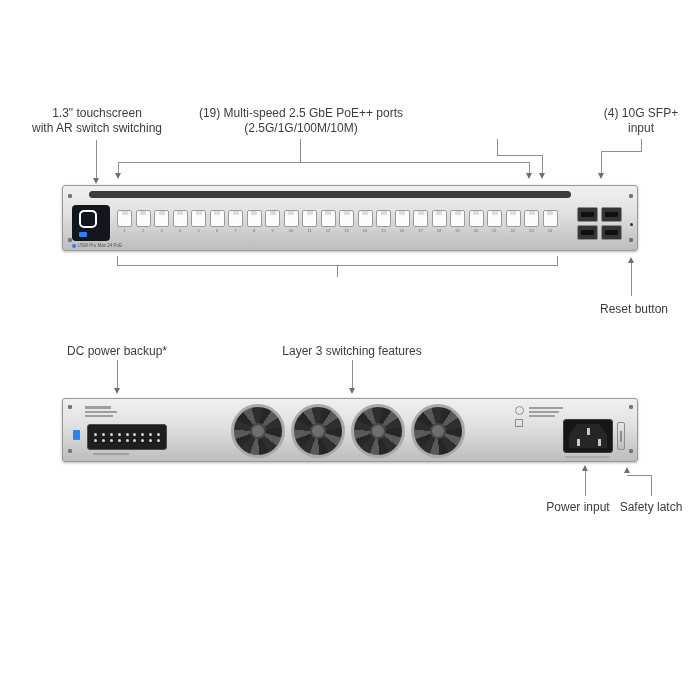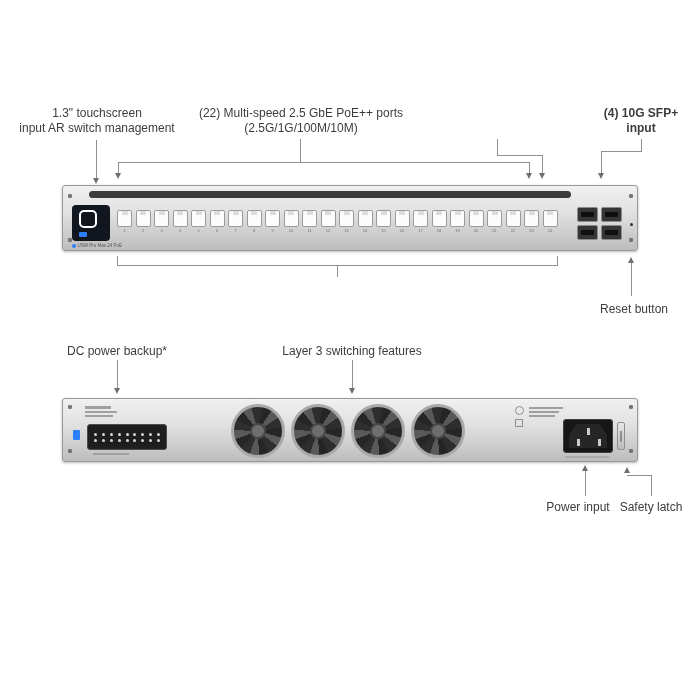--- a/index.html
+++ b/index.html
@@ -66,27 +66,27 @@
          border-radius:2px;background:linear-gradient(#e6e6e6,#bdbdbd);box-sizing:border-box;}
   .latch-slot{position:absolute;left:2px;top:8px;width:2px;height:11px;background:#8e8e8e;}
 </style>
 </head>
 <body>
 
 <div class="canvas">
 
   <div class="callout" style="left:97px;top:106px;">
     <span>1.3" touchscreen</span>
-    <span>input AR switch management</span>
+    <span>with AR switch switching</span>
   </div>
   <div class="callout" style="left:301px;top:106px;">
-    <span>(22) Multi-speed 2.5 GbE PoE++ ports</span>
+    <span>(19) Multi-speed 2.5 GbE PoE++ ports</span>
     <span>(2.5G/1G/100M/10M)</span>
   </div>
-  <div class="callout" style="left:641px;top:106px;font-weight:bold;">
+  <div class="callout" style="left:641px;top:106px;">
     <span>(4) 10G SFP+</span>
     <span>input</span>
   </div>
 
   <div class="vline" style="left:96px;top:140px;height:38px;"></div>
   <div class="arr-down" style="left:93px;top:178px;"></div>
 
   <div class="vline" style="left:300px;top:139px;height:23px;"></div>
   <div class="hline" style="left:118px;top:162px;width:412px;"></div>
   <div class="vline" style="left:118px;top:162px;height:11px;"></div>

